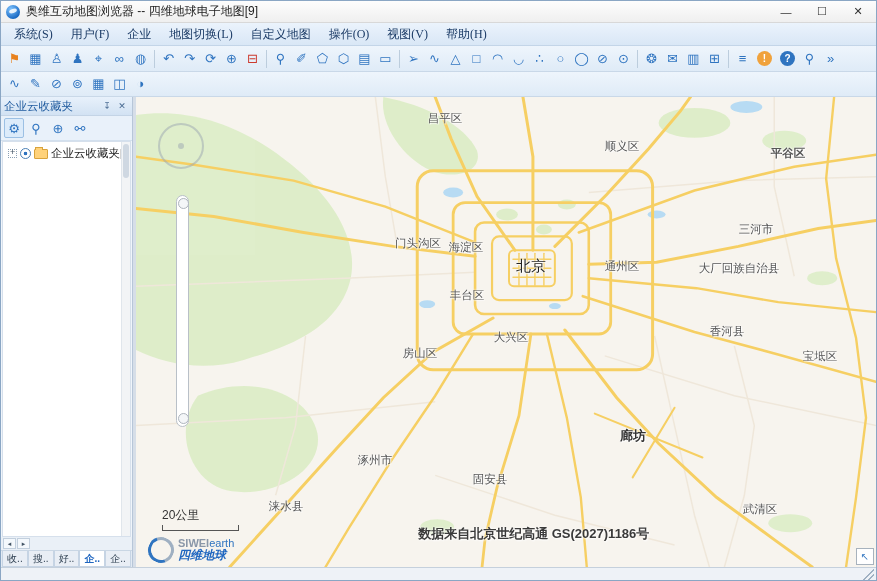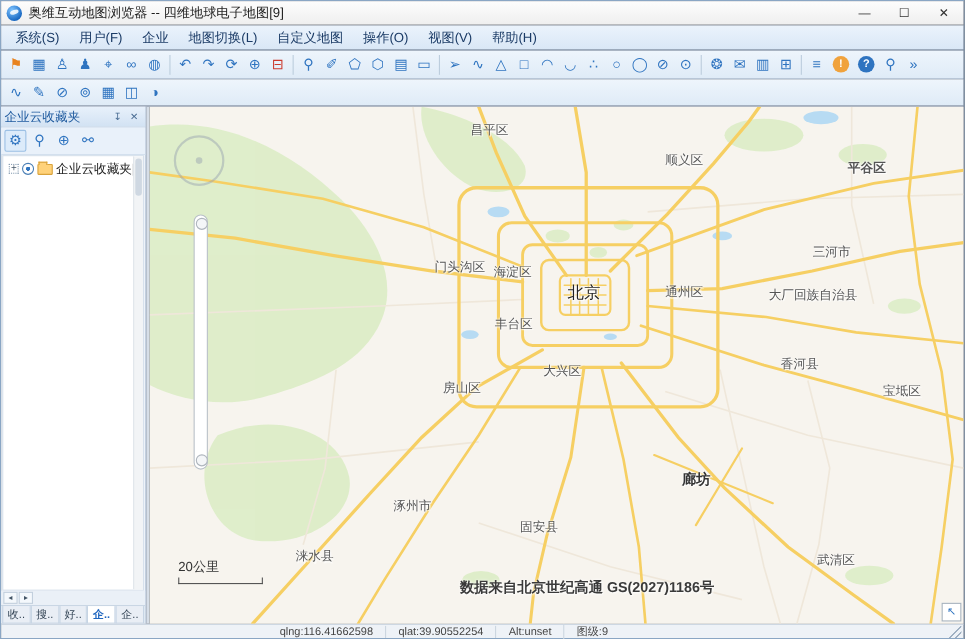--- a/index.html
+++ b/index.html
@@ -10,21 +10,21 @@
 
 .titlebar{height:22px;background:linear-gradient(#fdfdfd,#efefef);display:flex;align-items:center;padding-left:5px;gap:6px;border-bottom:1px solid #d8d8d8;flex:none;}
 .app-icon{width:14px;height:14px;border-radius:50%;background:radial-gradient(circle at 35% 30%,#7fc4ff,#1565c0 75%);position:relative;flex:none;}
 .app-icon::after{content:"";position:absolute;left:3px;top:4px;width:8px;height:4px;border-radius:50%;background:rgba(255,255,255,.85);transform:rotate(-18deg);}
 .title{font-size:12px;color:#1d1d1d;white-space:nowrap;}
 .win-controls{margin-left:auto;display:flex;height:100%;}
 .win-controls button{width:36px;border:none;background:transparent;font-size:11px;color:#333;font-family:inherit;}
 
 
 .menubar{height:23px;background:linear-gradient(#ebf3fc,#d9e7f6);display:flex;align-items:center;padding:0 4px;border-bottom:1px solid #c3d5e8;flex:none;}
-.menu-item{padding:3px 9px;color:#1b3b66;font-size:12px;border-radius:2px;white-space:nowrap;}
+.menu-item{padding:3px 9px;color:#1b3b66;font-size:12px;border-radius:2px;white-space:nowrap;font-family:Liberation Serif, serif;}
 
 
 .toolbar{height:26px;background:linear-gradient(#eef5fc,#dfebf7);display:flex;align-items:center;padding:0 3px;border-bottom:1px solid #c9d8e8;flex:none;}
 .toolbar.row2{height:25px;}
 .tb-btn{width:21px;height:22px;border:1px solid transparent;background:transparent;font-size:13px;line-height:20px;text-align:center;border-radius:2px;padding:0;font-family:inherit;flex:none;}
 .tb-btn.badge{width:15px;height:15px;border-radius:50%;font-size:10px;font-weight:bold;line-height:14px;margin:0 4px;border:none;}
 .tb-sep{width:1px;height:18px;background:#bccddd;margin:0 3px;flex:none;}
 
 
 .body{flex:1;display:flex;min-height:0;}
@@ -301,30 +301,31 @@
         </div>
 
       <div class="compass"></div>
       <div class="zoom-slider"></div>
 
       <div class="scalebar">
         <span>20公里</span>
         <div class="bar"></div>
       </div>
 
+      <div class="map-logo">
+        <span class="logo-swirl"></span>
+        <span class="logo-text">
+          <div class="logo-brand"><span>SIWEI</span><b>earth</b></div>
+          <div class="logo-cn">四维地球</div>
+        </span>
+      </div>
 
       <div class="attribution">数据来自北京世纪高通 GS(2027)1186号</div>
 
       <button class="corner-tool">↖</button>
     </main>
   </div>
 
   <div class="statusbar">
-    <div class="statusbar-items">
-        <span class="sb-item">qlng:116.41662598</span>
-        <span class="sb-item">qlat:39.90552254</span>
-        <span class="sb-item">Alt:unset</span>
-        <span class="sb-item">图级:9</span>
-      </div>
     <div class="resize-grip"></div>
   </div>
 
 </div>
 
 </body></html>

